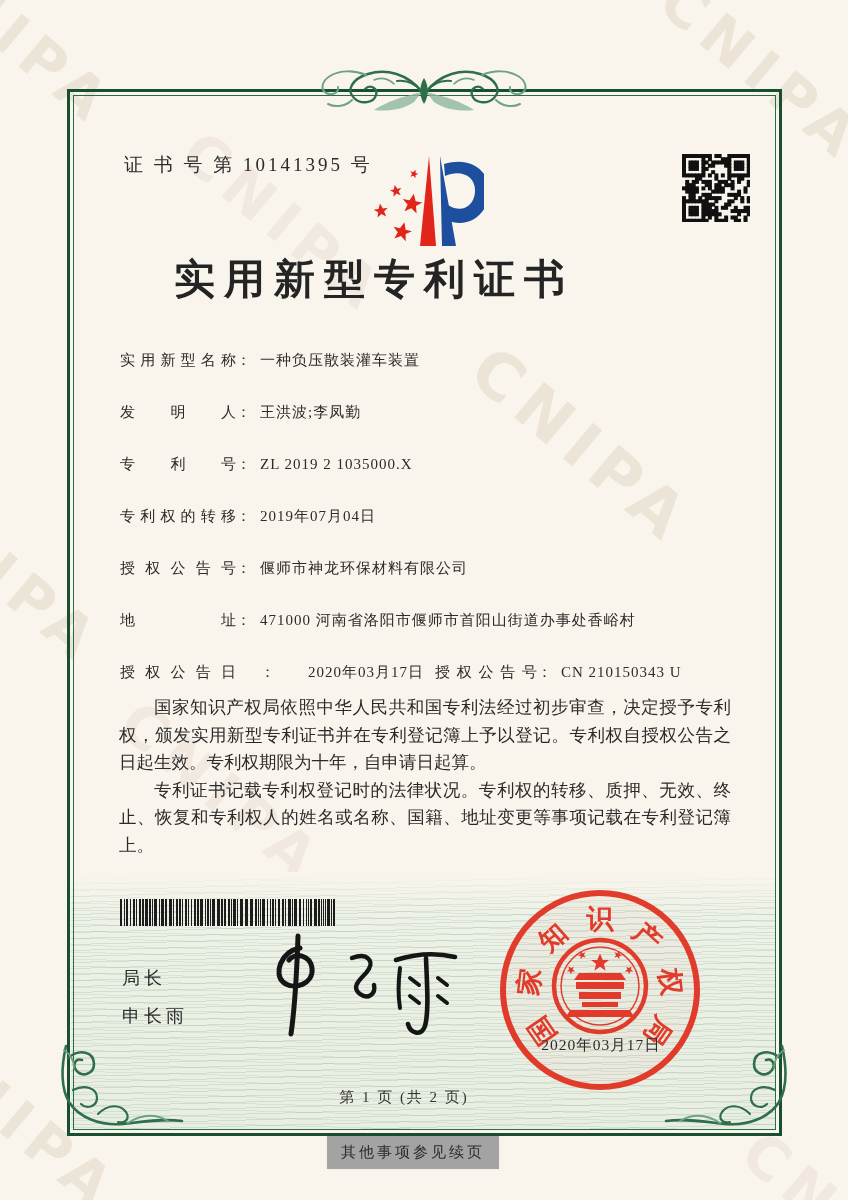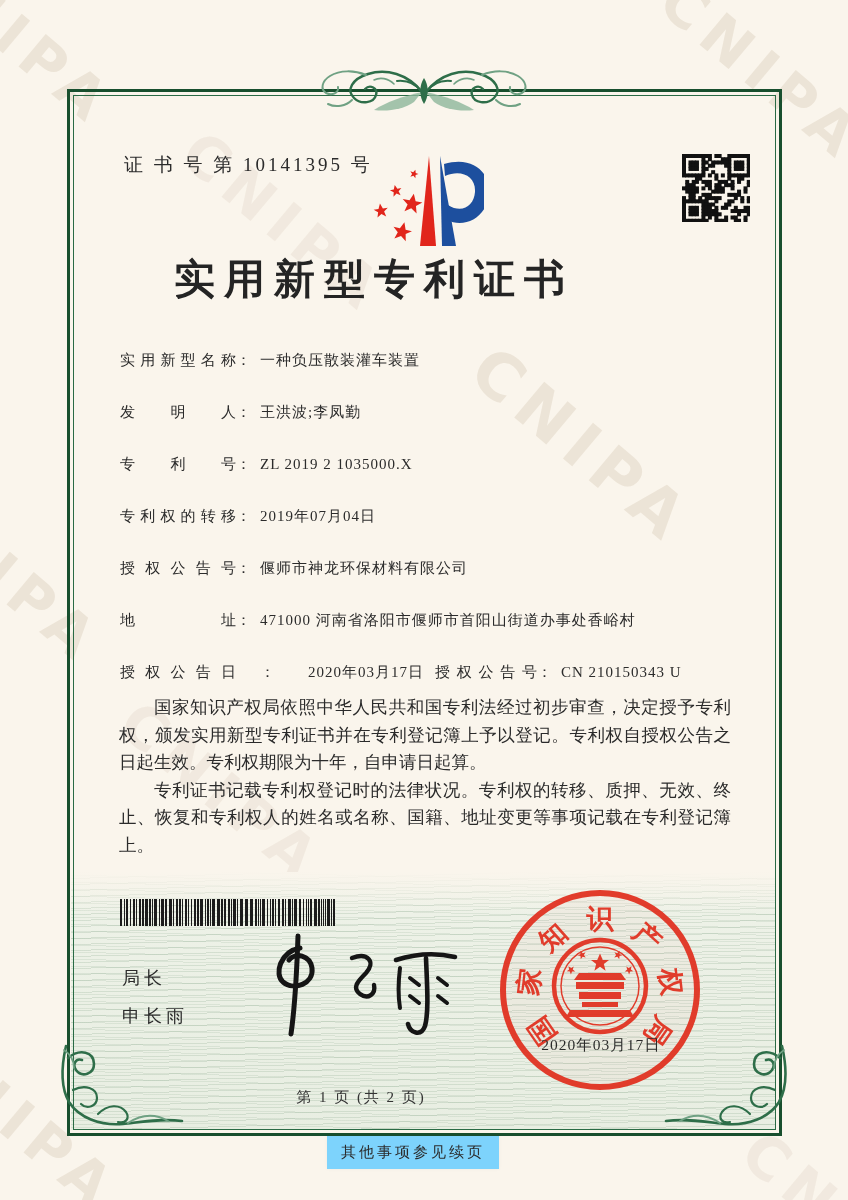--- a/index.html
+++ b/index.html
@@ -79,25 +79,25 @@
   .body-text p{margin:0;text-indent:2em;}
 
   
   .barcode{position:absolute;left:120px;top:899px;z-index:5;}
   .signer{position:absolute;left:122px;top:966px;z-index:5;font-size:18px;letter-spacing:4px;}
   .signer div{margin-bottom:14px;}
   .signature{position:absolute;left:248px;top:928px;z-index:5;}
   .seal{position:absolute;left:494px;top:884px;z-index:6;opacity:.93;}
   .page-info{
     position:absolute;left:71px;top:1088px;width:580px;z-index:5;
-    text-align:center;font-size:15px;letter-spacing:2px;color:#333;
+    text-align:center;font-size:15px;letter-spacing:2px;color:#333;padding-left:43px;
   }
   .note-box{
     position:absolute;left:327px;top:1136px;width:172px;height:33px;z-index:5;
-    background:#7dd3fc;display:flex;align-items:center;justify-content:center;
+    background:#a3a3a3;display:flex;align-items:center;justify-content:center;
     font-size:15px;letter-spacing:3px;box-shadow:0 0 4px rgba(0,0,0,0.04);
   }
 </style>
 </head>
 <body>
 
 <div class="page">
 
   <svg width="0" height="0" style="position:absolute">
     <defs>

